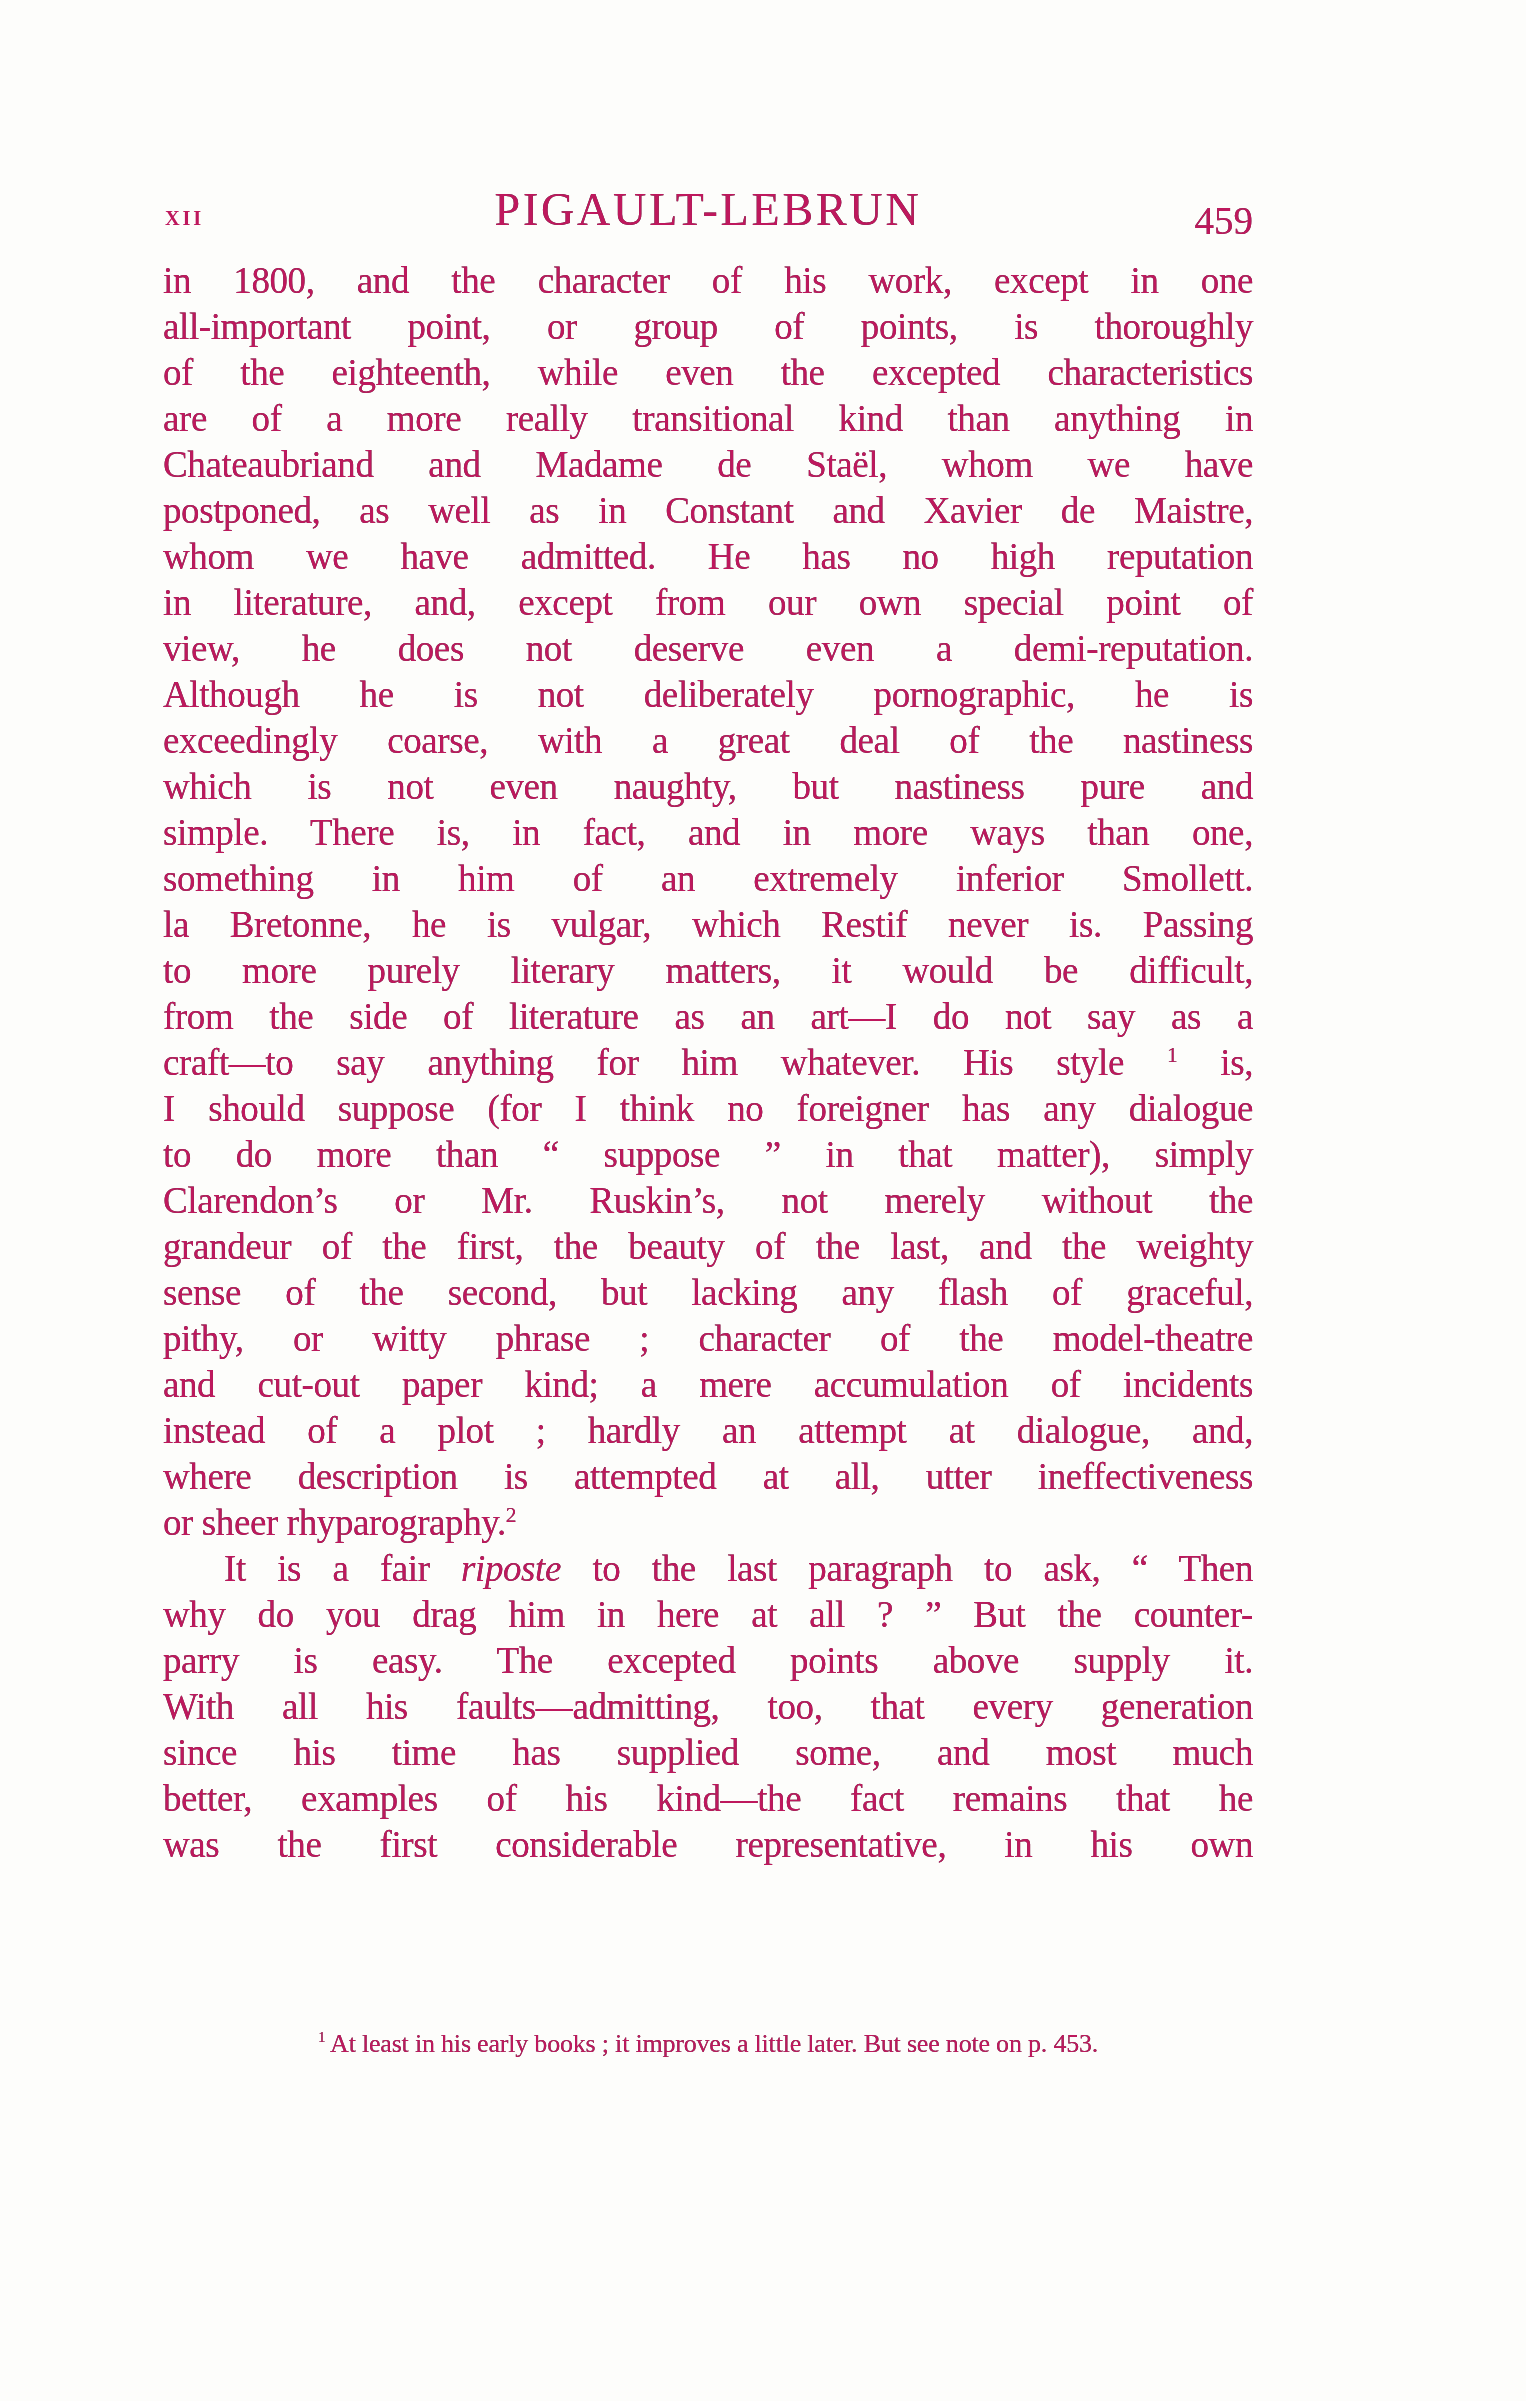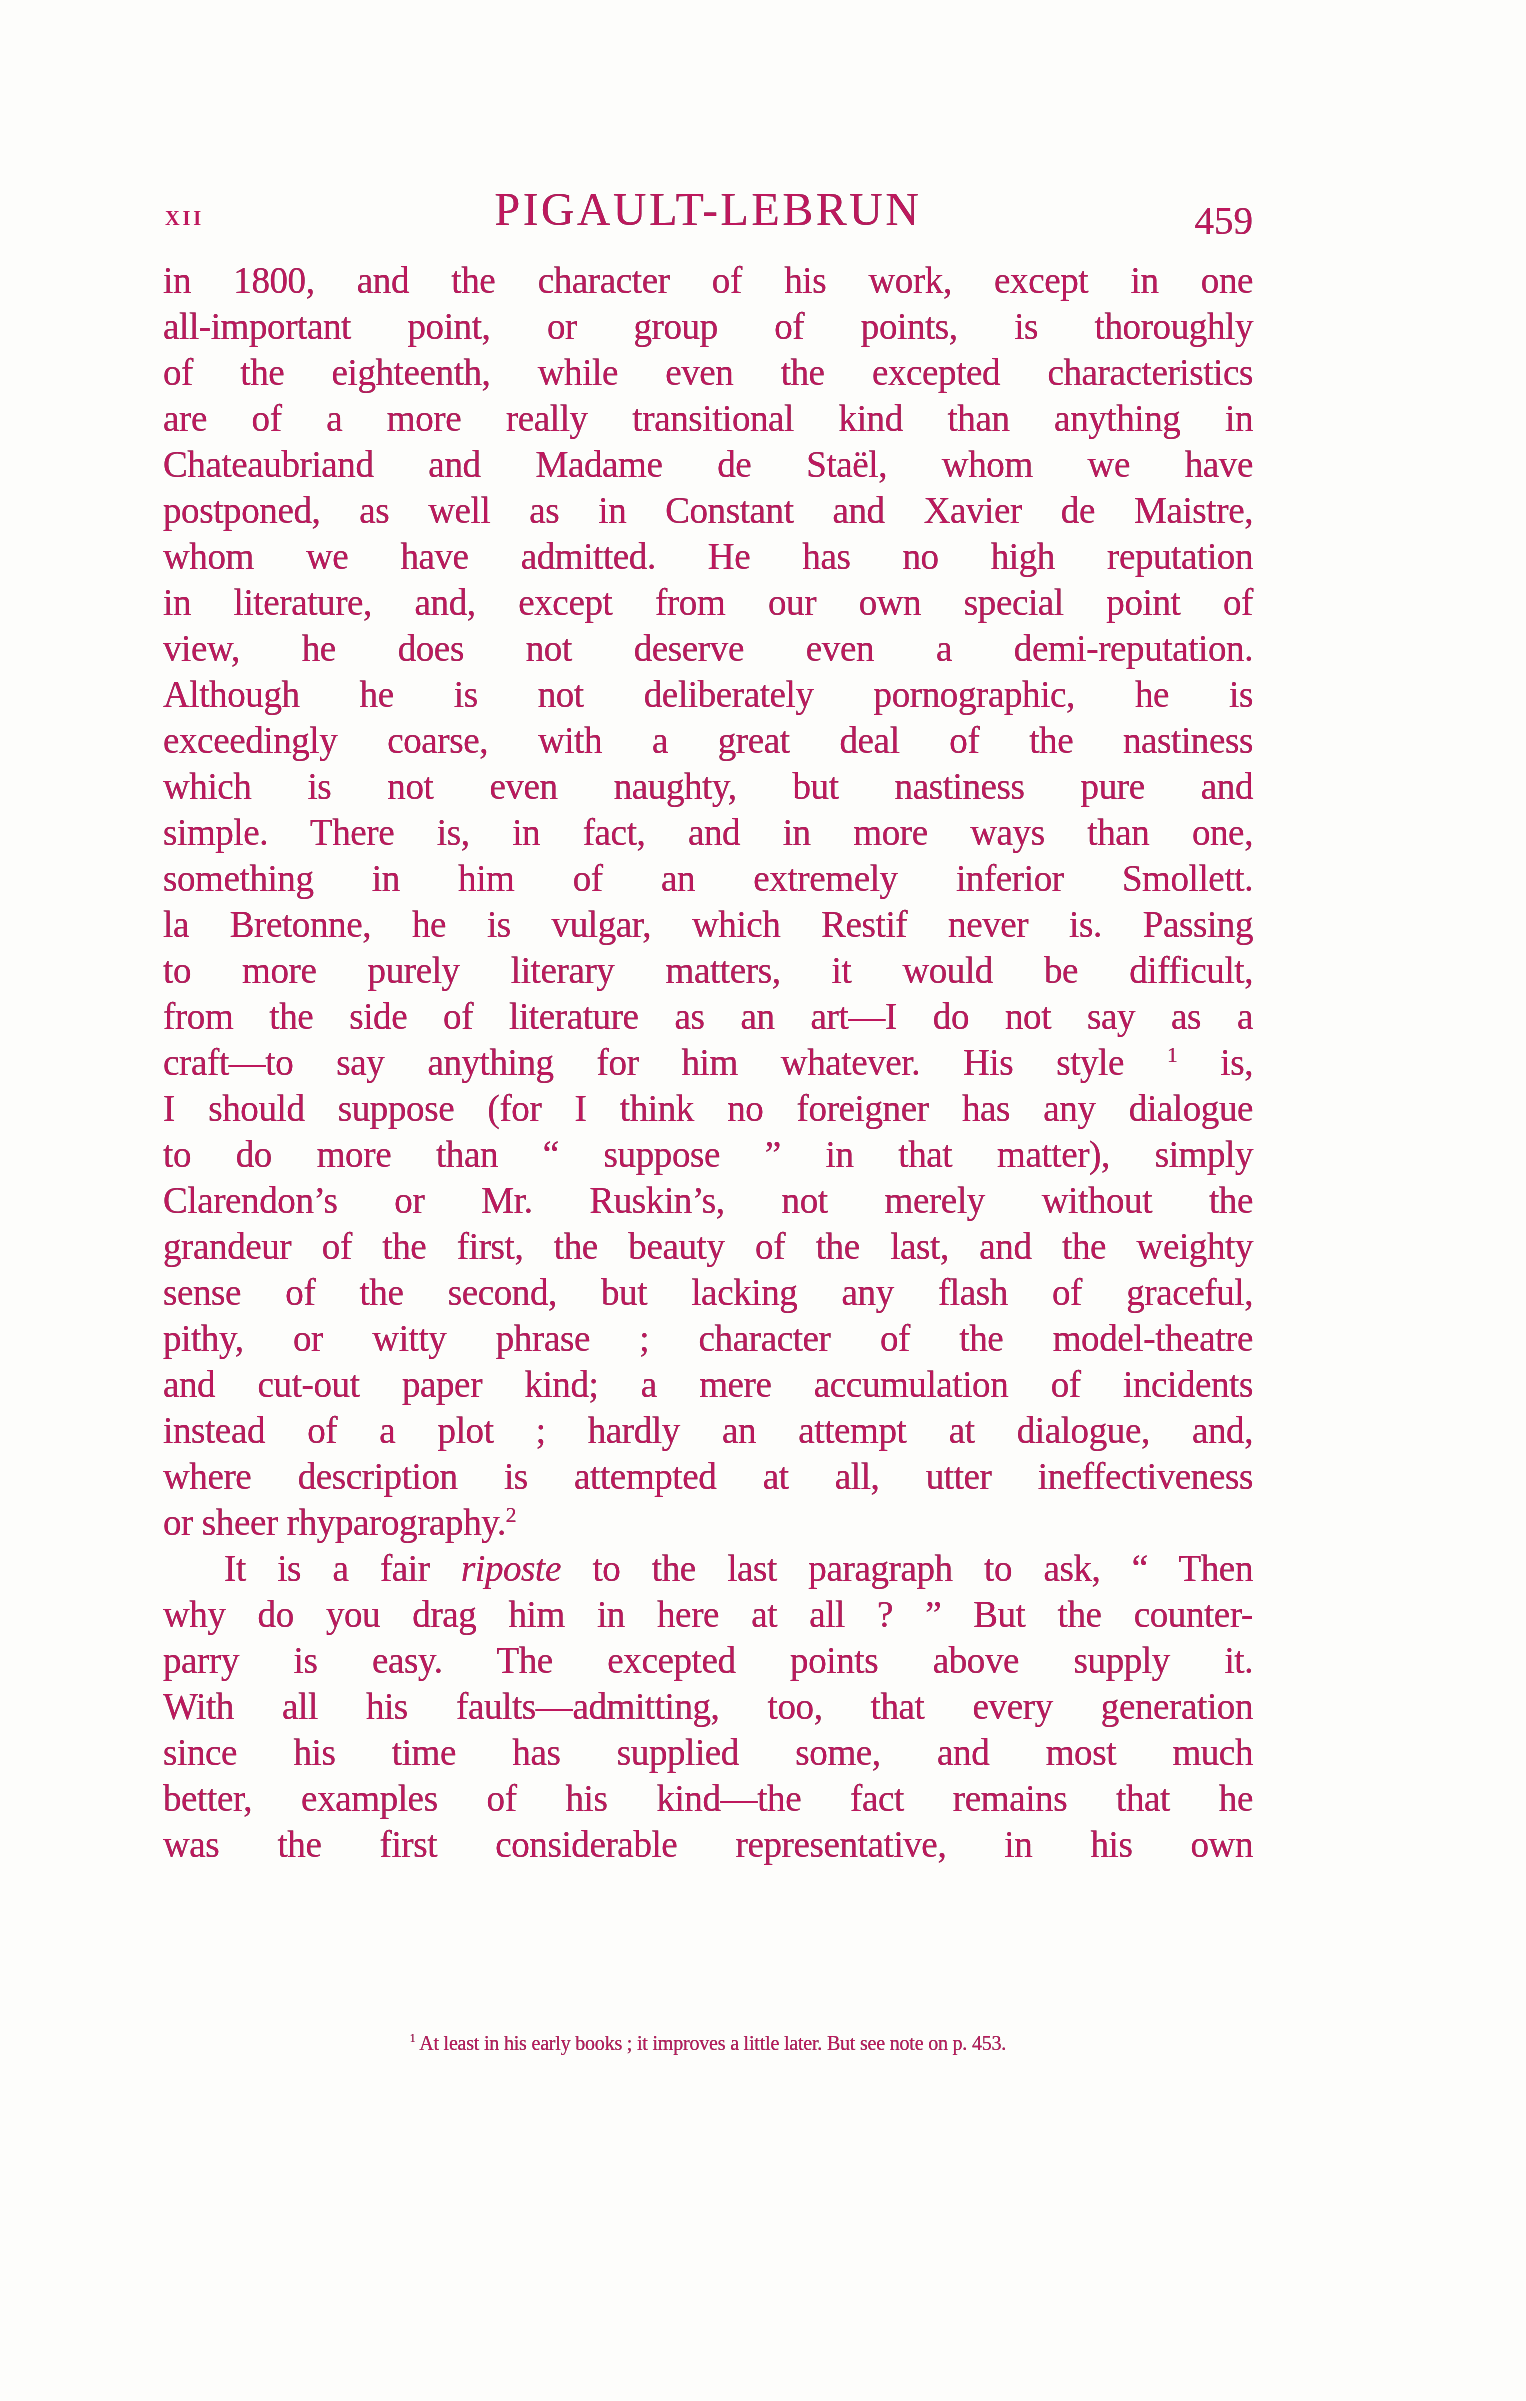--- a/index.html
+++ b/index.html
@@ -61,21 +61,21 @@
   .line sup, .footnote sup {
     font-size: 0.58em;
     vertical-align: super;
     line-height: 0;
   }
   .line em, .footnote em { font-style: italic; }
   
   .footnotes { top: 2022px; }
   .footnote {
     text-align: center;
-    font-size: 20px;
+    font-size: 26px;
     line-height: 43px;
     letter-spacing: -0.2px;
     text-shadow: 0 0 0.5px rgba(0,0,0,0.7);
   }
 </style>
 </head>
 <body>
 
 <div class="page">
 

